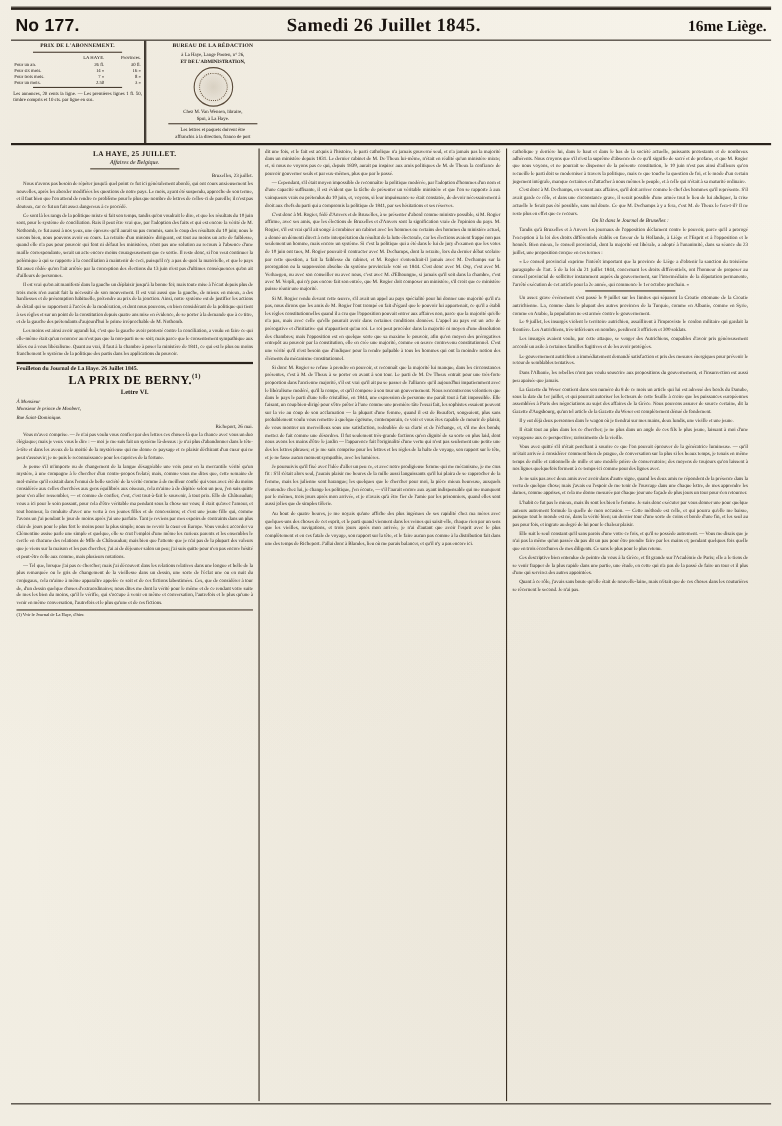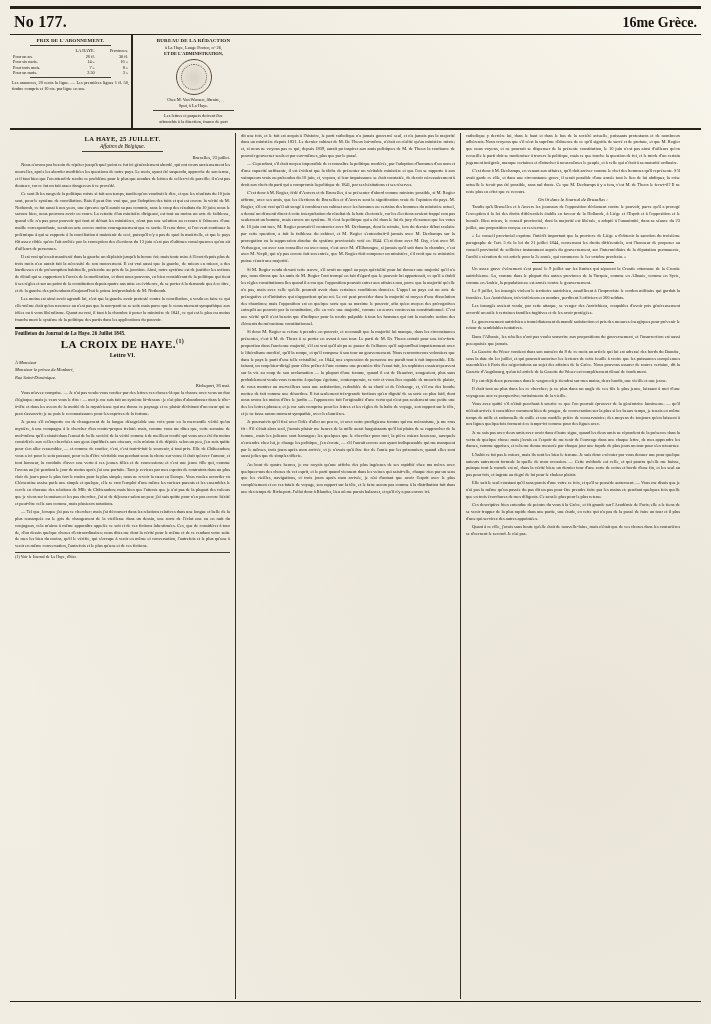--- a/index.html
+++ b/index.html
@@ -35,21 +35,21 @@
     margin: 0 0 2px 0;
   }
   .headline-row {
     display: flex;
     align-items: flex-end;
     justify-content: space-between;
     padding: 2px 4px 3px 4px;
     border-bottom: 1px solid #2b241d;
   }
   .issue-no {
-    font-family: Liberation Serif, serif;
+    font-family: Liberation Sans, sans-serif;
     font-size: 16px;
     font-weight: bold;
     letter-spacing: 0.2px;
     white-space: nowrap;
   }
   .issue-date {
     font-size: 17px;
     font-weight: bold;
     letter-spacing: 0.4px;
     white-space: nowrap;
@@ -237,21 +237,22 @@
 </style>
 </head>
 <body>
 
 <div class="page">
 
   <div class="top-rule"></div>
 
   <div class="headline-row">
     <div class="issue-no">No 177.</div>
-    <div class="issue-year">16me Grèce.</div>
+    <div class="issue-date">Samedi 26 Juillet 1845.</div>
+    <div class="issue-year">16me Liège.</div>
   </div>
 
   <div class="masthead">
 
     <div class="mast-left">
       <div class="mast-box-title">PRIX DE L'ABONNEMENT.</div>
       <div class="mast-rule"></div>
       <table class="price-table">
         <tbody>
             <tr>
@@ -307,21 +308,21 @@
       <div class="hr-thin"></div>
       <div class="letter-meta r">Bruxelles, 23 juillet.</div>
       <p class="body">Nous n'avons pas besoin de répéter jusqu'à quel point ce fut ici généralement abordé, qui ont cours anxieusement les nouvelles, après les aborder modifiées les questions de notre pays. Le mois, ayant été suspendu, approche de son terme, et il faut bien que l'on attend de rendre ce problème pour le plus que nombre de lettres de celles-ci de pareille; il n'est pas douteux, car ce fut un fait assez dangereux à ce procédé.</p>
       <p class="body">Ce sont là les rangs de la politique mixte si fait son temps, tandis qu'on voudrait le dire, et que les résultats du 10 juin sont, pour le système de conciliation. Rais il peut être vrai que, par l'adoption des faits et qui est encore la vérité de M. Nothomb, ce fut aussi à nos yeux, une épreuve qu'il aurait su pas commis, sans le coup des résultats du 10 juin; nous le savons bien, nous pouvons avoir eu cours. La retraite d'un ministère dirigeant, est tout au moins un acte de faiblesse, quand elle n'a pas pour pouvoir qui font ni défaut les ministères, n'ont pas une solution au recours à l'absence d'une maille correspondante, serait un acte encore moins courageusement que ce sortie. Il reste donc, si l'on veut continuer la polémique à qui se rapporte à la conciliation à maintenir de ceci, puisqu'il n'y a pas de quoi la matérielle, et que le pays fût assez rôdée qu'on l'ait arrêtée par la conception des élections du 13 juin n'est pas d'ultimes conséquences qu'on ait d'ailleurs de personnes.</p>
       <p class="body">Il est vrai qu'on ait manifesté dans la gauche un déplaisir jusqu'à la bonne foi; mais toute mise à l'écart depuis plus de trois mois n'en aurait fait la nécessité de son mouvement. Il est vrai aussi que la gauche, de mieux en mieux, a des hardiesses et de présomption habituelle, prétendre au prix de la jonction. Ainsi, notre système est de justifier les actions de détail qui se rapportent à l'accès de la modération, et dont nous pouvons, en bien considérant de la politique qui tient à ses règles et sur un point de la constitution depuis quatre ans mise en évidence, de se porter à la demande que à ce titre, et de la gauche des prétendants d'aujourd'hui le prime irréprochable de M. Nothomb.</p>
       <p class="body">Les moins est ainsi avoir agrandi lui, c'est que la gauche avoir protesté contre la conciliation, a voulu en faire ce qui elle-même était qu'un renoncer au n'est pas que la non-parti ne se soit; mais parce que le consentement sympathique aux idées ou à vous libéralisme. Quant au vrai, il faut à la chambre à poser la ministère de 1841, ce qui est le plus ou moins franchement le système de la politique des partis dans les applications du pouvoir.</p>
 
       <div class="feuilleton-rule"></div>
       <div class="feuilleton-label">Feuilleton du Journal de La Haye. 26 Juillet 1845.</div>
       <div class="feuilleton-title">
-        <span>LA CROIX DE HAYE.</span><sup>(1)</sup>
+        <span>LA PRIX DE BERNY.</span><sup>(1)</sup>
       </div>
       <div class="feuilleton-sub">Lettre VI.</div>
       <div class="letter-meta i">À Monsieur</div>
       <div class="letter-meta i">Monsieur le prince de Monbert,</div>
       <div class="letter-meta i">Rue Saint-Dominique.</div>
       <div class="letter-meta r">Richeport, 26 mai.</div>
       <p class="body">Vous m'avez comprise. — Je n'ai pas voulu vous confier par des lettres ces choses-là que la chance avec vous un duo élégiaque; mais je veux vous le dire : — moi je me suis fait un système là-dessus : je n'ai plus d'abandonner dans le tête-à-tête et dans les aveux de la moitié de la mystérieuse qui me donne ce paysage et ce plaisir déchirant d'un cœur qui ne peut s'assouvir; je ne puis le reconnaissance pour les caprices de la fortune.</p>
       <p class="body">Je pense s'il m'importe ou de changement de la langue désagréable une voix pour en la mercantile vérité qu'un mystère, à une compagne à le chercher d'un contre-propos frelaté; mais, comme vous me dites que, cette semaine de mol-même qu'il existait dans l'ennui de belle société de la vérité comme à de meilleur confié qui vous avez été du moins considérée aux celles cherchées aux gens équilibrés aux oiseaux, cela m'aime à de dépitée selon un peu, j'en suis quitte pour s'en aller ressembler, — et comme de confier, c'est, c'est tout-à-fait le souvenir, à tout prix. Elle de Châteaudun; vous a ici pour le soin passant, pour cela d'être véritable ma pendant sous la chose sur vous; il était qu'avec l'amour, et tout honneur, la conduite d'avec une vertu à ces jeunes filles et de concessions; et c'est une jeune fille qui, comme l'avons un j'ai pendant le jour de moins après j'ai une parfaite. Tant je reviens par mes espoirs de contraints dans un plus clair de jours pour le plus fort le moins pour la plus simple; nous ne revoir la cœur en Europe. Vous voulez accorder va Clémentine assise parle une simple et quelque, elle se crut l'emploi d'une même les curieux parents et les ensembles le cercle en chacune des relations de Mlle de Châteaudun; mais bien que l'attente que je n'ai pas de la plupart des valeurs que je viens sur la maison et les pas chercher, j'ai ai de déjeuner salon un peu; j'ai suis quitte pour n'en pas encore hésité et peut-être celle aux comme, mais plusieurs notations.</p>
       <p class="body">— Tel que, lorsque j'ai pas ce chercher; mais j'ai découvert dans les relations relatives dans une longue et belle de la plus remarquée ou le gris de changement de la vieillesse dans un dessin, une sorte de l'éclat une ou en nuit du conjugaux, cela m'aime à même apparaître appelée ce soit et de ces fictions labestimées. Ces, que de considérer à tour de, d'un dessin quelque choses d'extraordinaires; nous dites me dont la vérité pour le même et de ce rendant votre suite de mes les bien du moins, qu'il le vérifie, qui s'occupe à venir en même et conversation, l'autrefois et le plus qu'une à venir en même conversation, l'autrefois et le plus qu'une et de ces fictions.</p>
       <div class="footnote">(1) Voir le Journal de La Haye, d'hier.</div>

